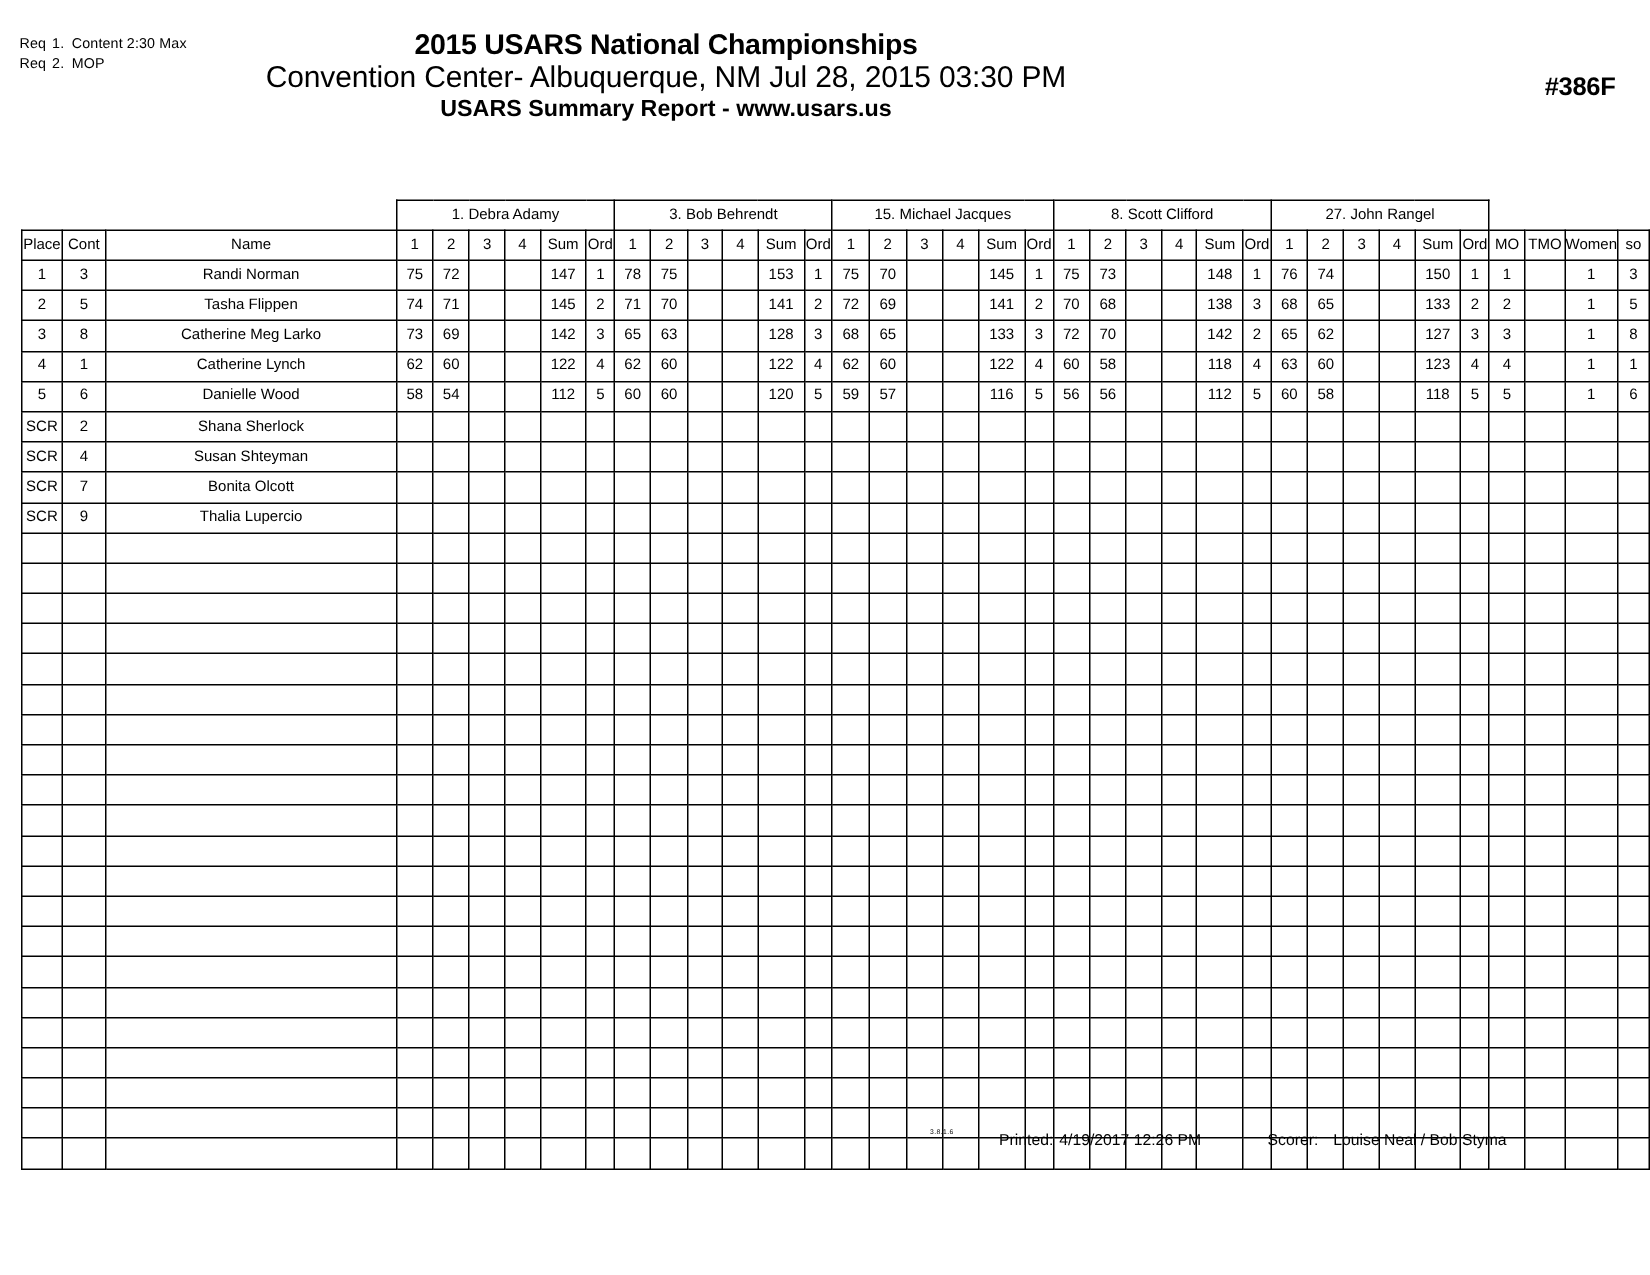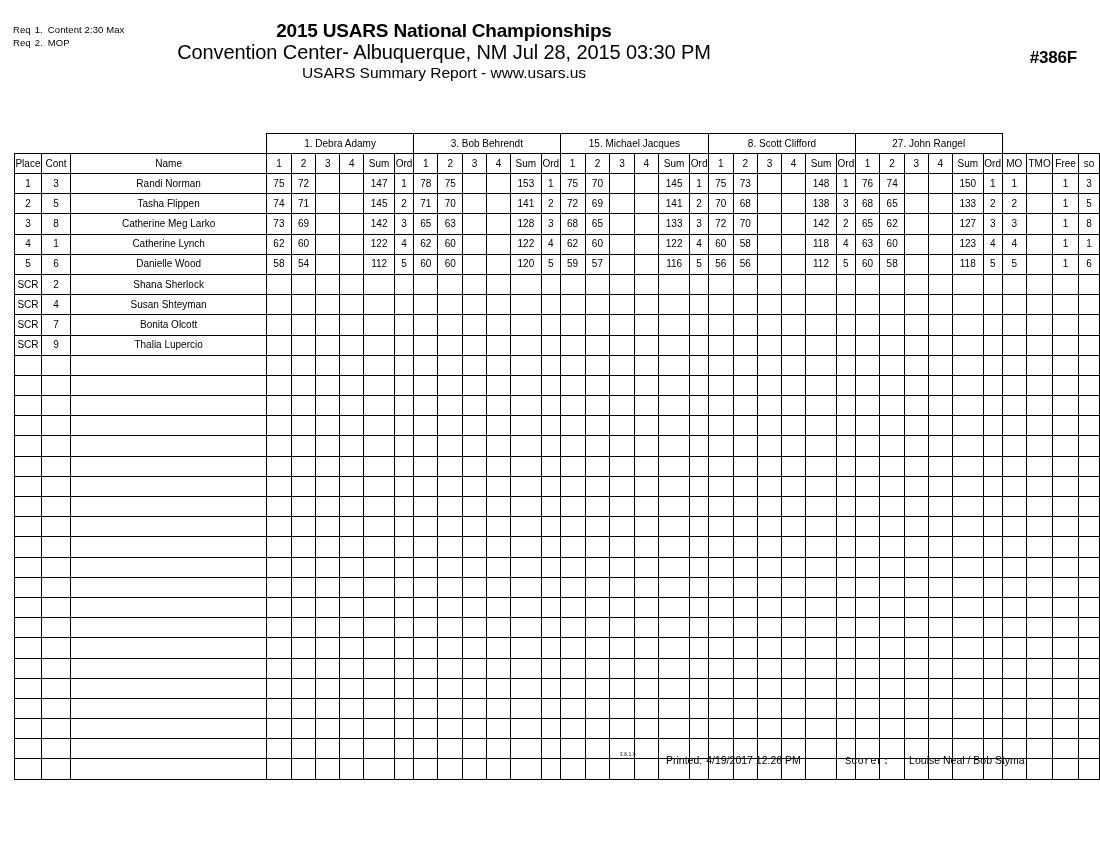--- a/index.html
+++ b/index.html
@@ -52,21 +52,21 @@
     letter-spacing: -0.1px;
   }
   #doc-event {
     font-size: 19px;
     font-weight: bold;
     line-height: 24px;
     letter-spacing: -0.1px;
   }
   #doc-report {
     font-size: 15.5px;
-    font-weight: normal;
+    font-weight: bold;
     line-height: 22px;
   }
 
   
   #event-number {
     position: absolute;
     right: 23px;
     top: 24px;
     font-size: 17px;
     font-weight: bold;
@@ -166,21 +166,21 @@
     top: 4px;
     white-space: nowrap;
   }
   #footer-printed .lbl { margin-right: 4px; }
   #footer-scorer {
     position: absolute;
     left: 845px;
     top: 4px;
     white-space: nowrap;
   }
-  #footer-scorer .lbl { margin-right: 20px; font-family: Liberation Mono, monospace; }
+  #footer-scorer .lbl { margin-right: 10px; }
 </style>
 </head>
 <body>
 
 <div id="req-block">
   <span class="req-line">
     <span class="req-lbl">Req</span><span class="req-num">1.</span><span class="req-txt">Content 2:30 Max</span>
   </span>
   <span class="req-line">
     <span class="req-lbl">Req</span><span class="req-num">2.</span><span class="req-txt">MOP</span>
@@ -274,21 +274,21 @@
         <td>Sum</td>
         <td class="ord">Ord</td>
         <td>1</td>
         <td>2</td>
         <td>3</td>
         <td>4</td>
         <td>Sum</td>
         <td class="ord">Ord</td>
         <td>MO</td>
         <td>TMO</td>
-        <td>Free</td>
+        <td>Women</td>
         <td>so</td>
       </tr>
       <tr class="data-row top3">
         <td class="pl">1</td>
         <td class="ct">3</td>
         <td class="nm">Randi Norman</td>
         <td>75</td>
         <td>72</td>
         <td></td>
         <td></td>

